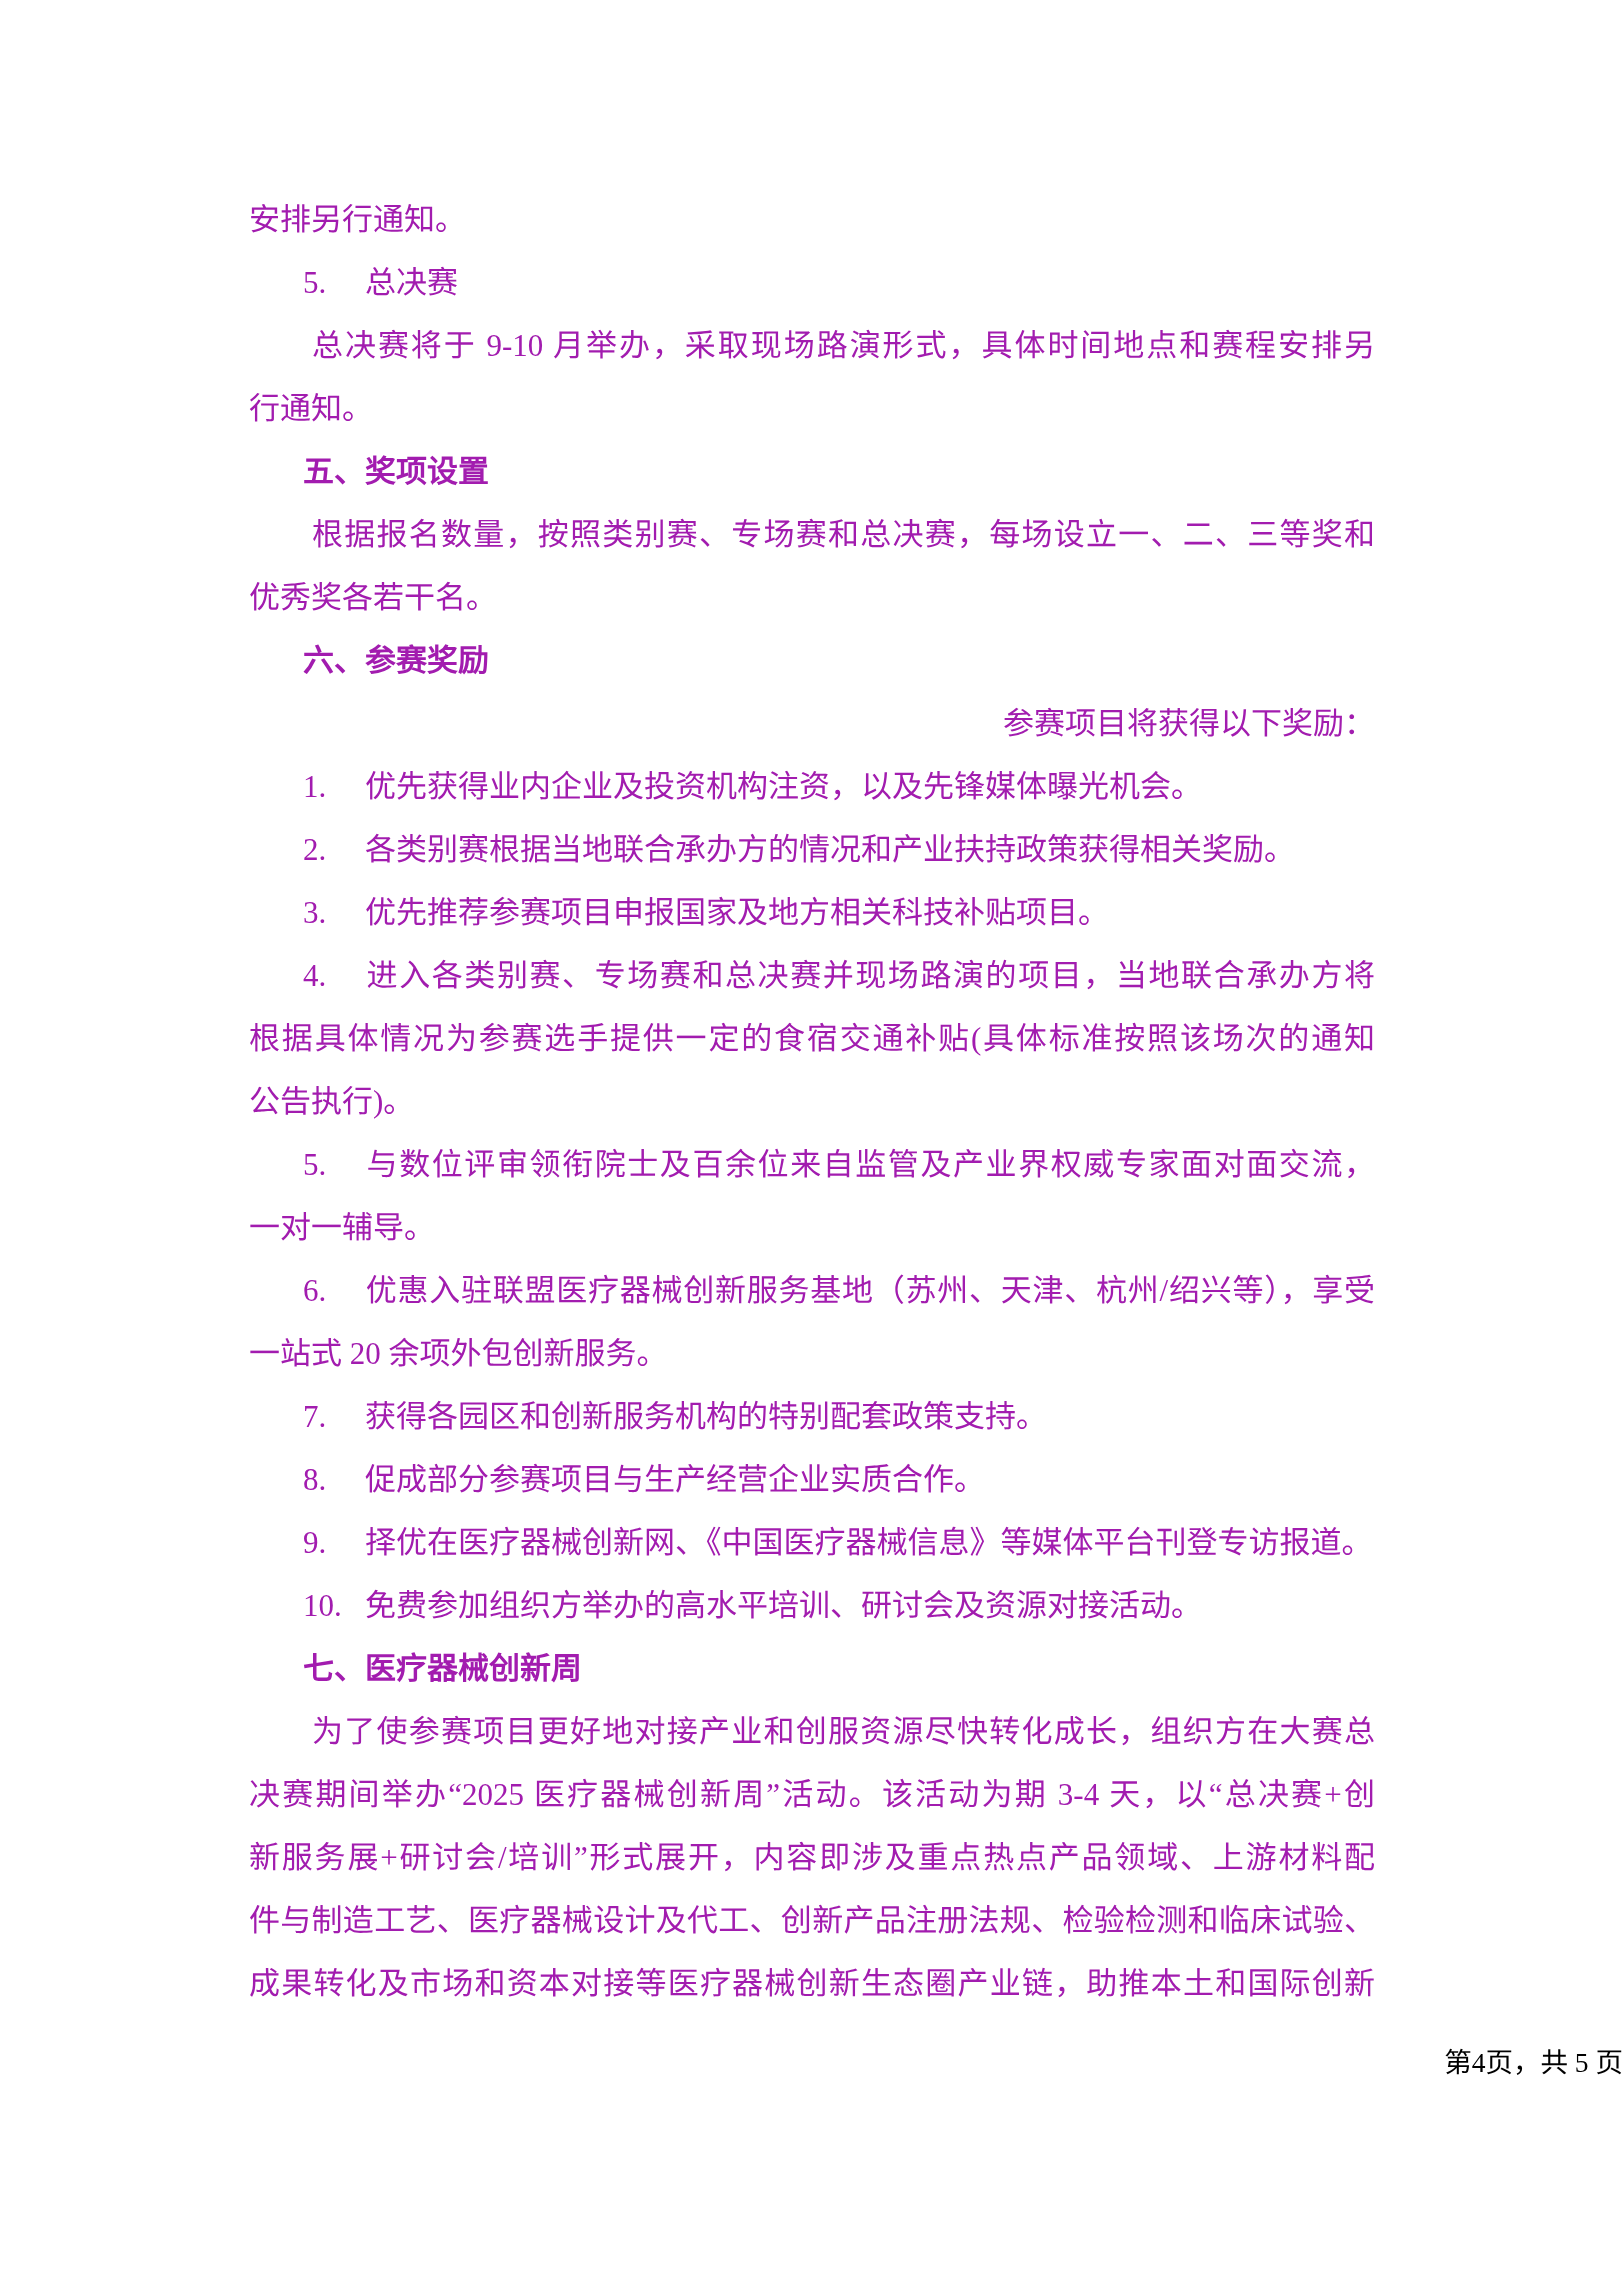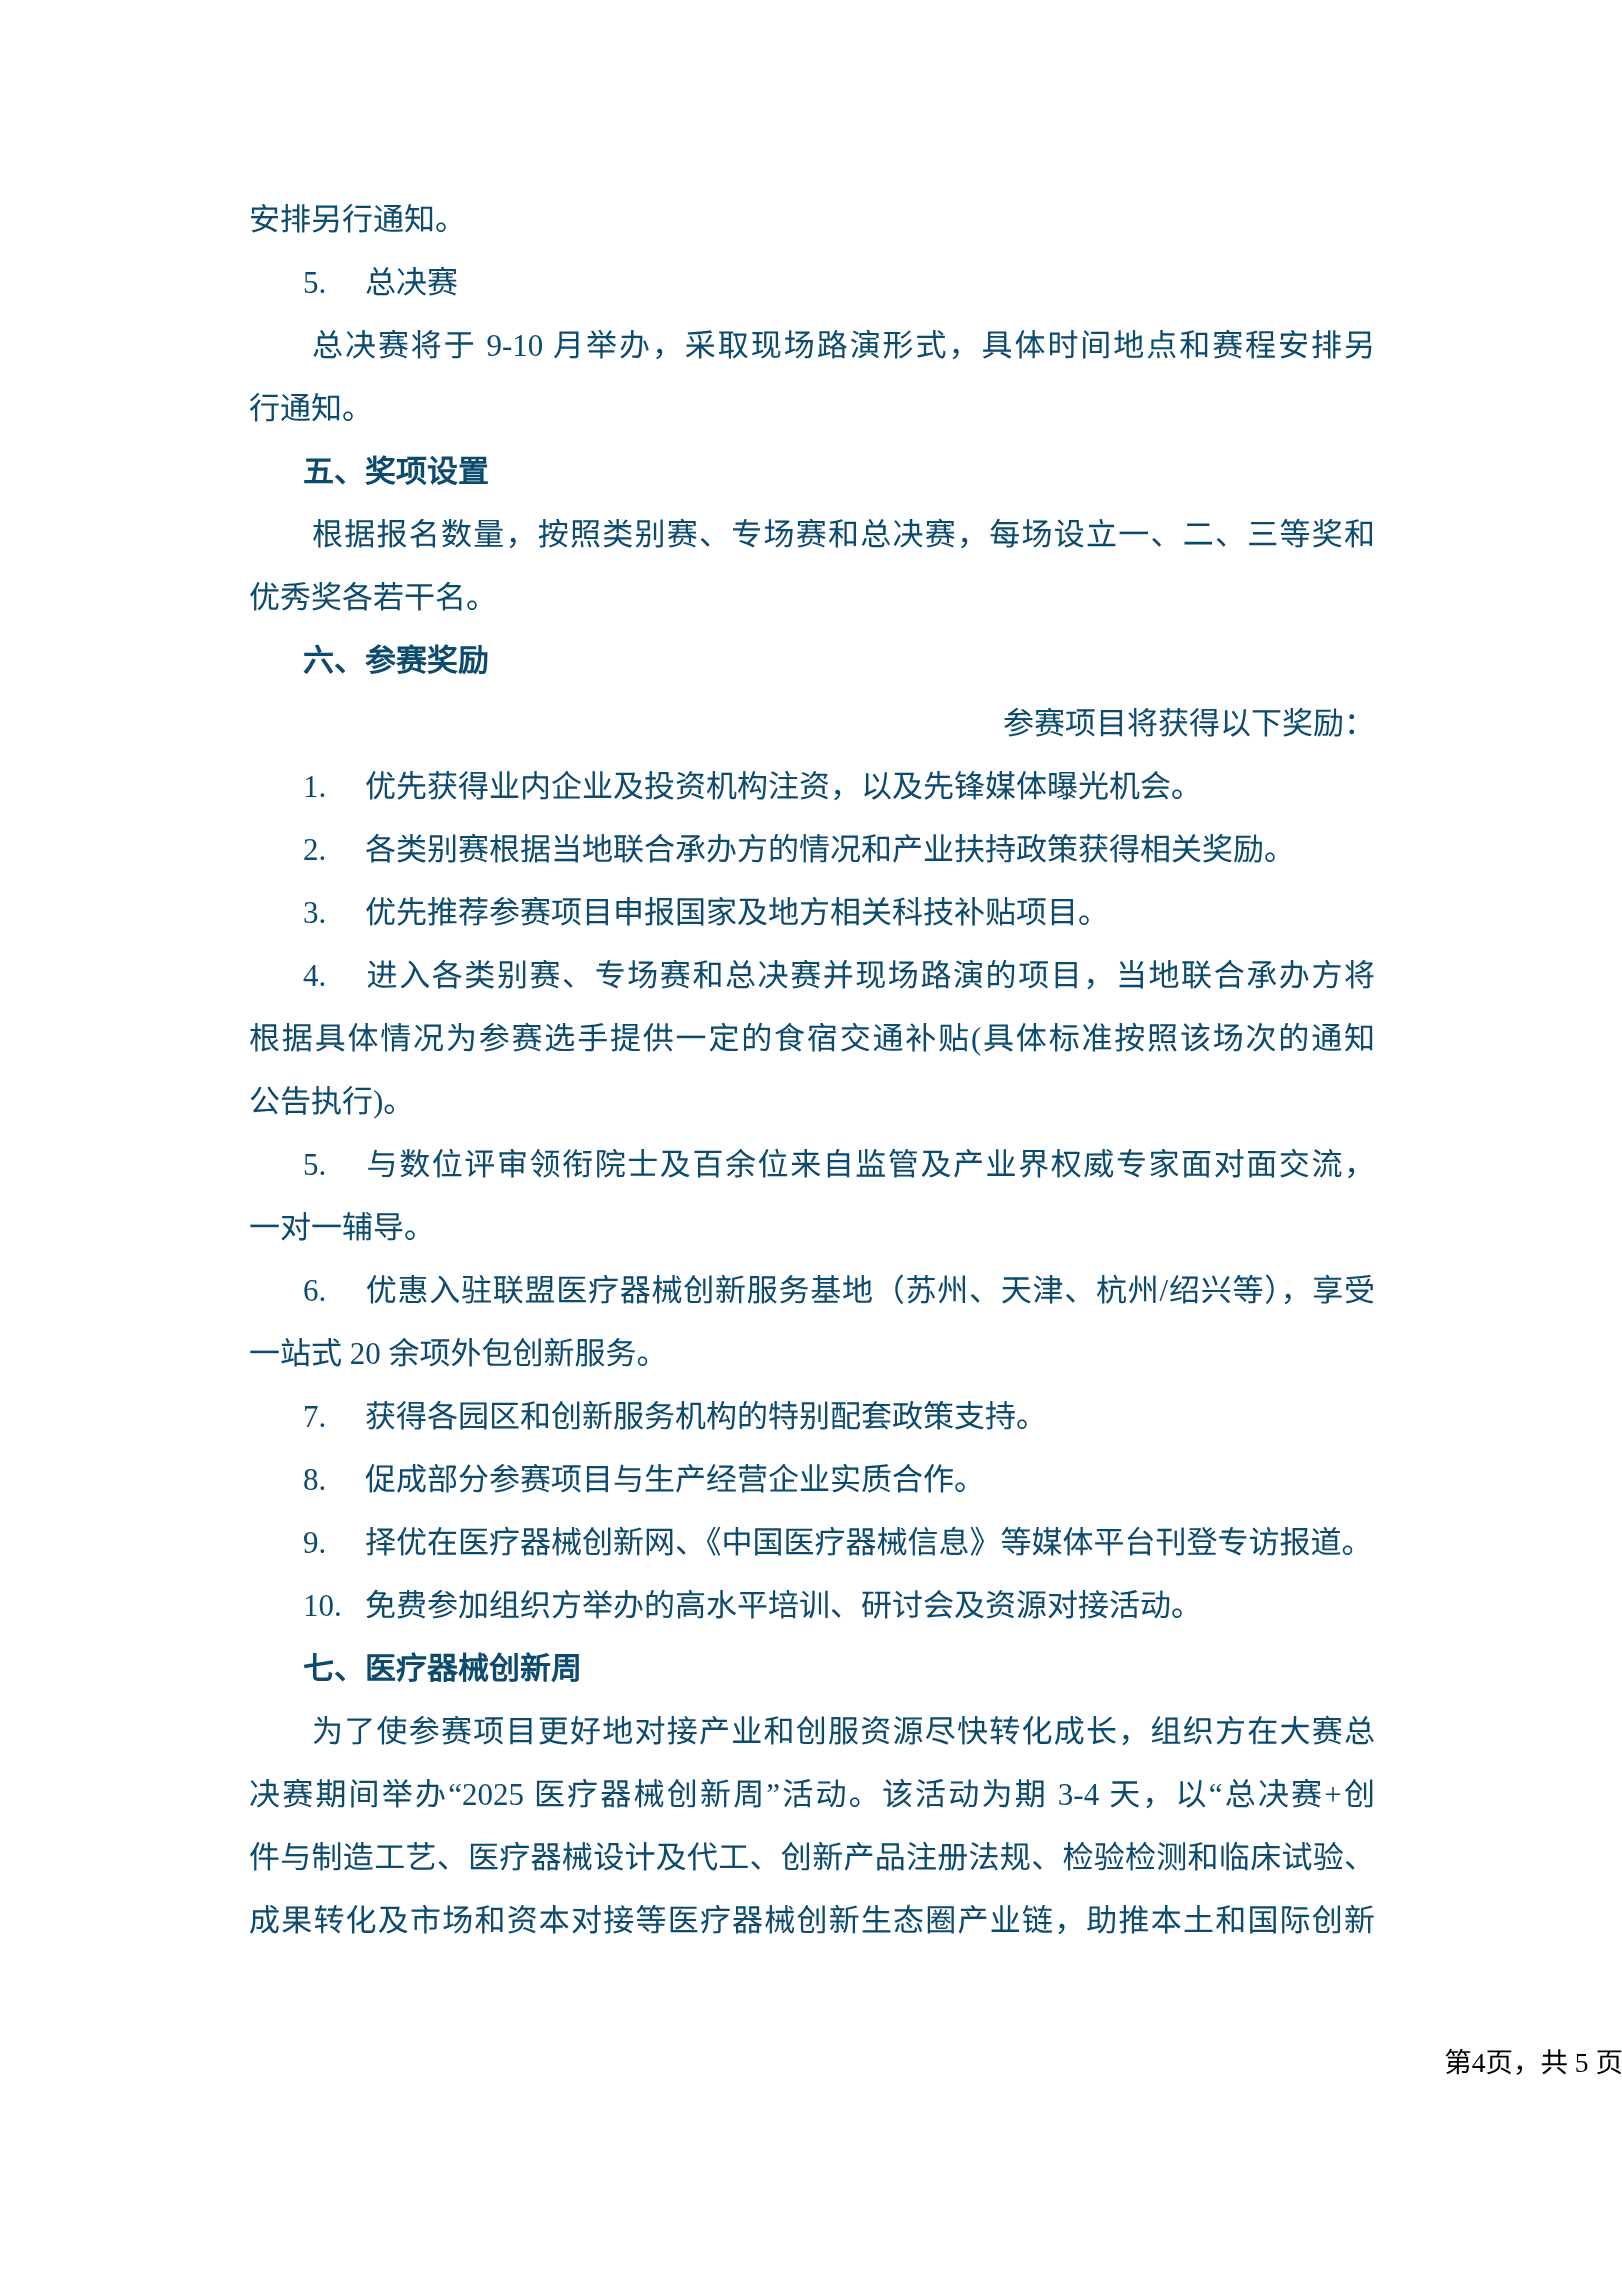--- a/index.html
+++ b/index.html
@@ -21,21 +21,21 @@
   .doc-body {
     position: absolute;
     top: 188px;
     left: 249px;
     width: 1126px;
   }
   .line {
     font-size: 31px;
     line-height: 63px;
     height: 63px;
-    color: #0c4a6e;
+    color: #a21caf;
     text-align: left;
   }
   
   .line.para { text-indent: 63px; text-align: right; }
   
   .line.list { padding-left: 54px; }
   .line.list .num {
     display: inline-block;
     width: 62px;
   }
@@ -88,18 +88,19 @@
       <div class="line cont">一对一辅导。</div>
       <div class="line list full"><span class="num">6.</span><span>优惠入驻联盟医疗器械创新服务基地（苏州、天津、杭州/绍兴等），享受</span></div>
       <div class="line cont">一站式 20 余项外包创新服务。</div>
       <div class="line list"><span class="num">7.</span><span>获得各园区和创新服务机构的特别配套政策支持。</span></div>
       <div class="line list"><span class="num">8.</span><span>促成部分参赛项目与生产经营企业实质合作。</span></div>
       <div class="line list"><span class="num">9.</span><span>择优在医疗器械创新网、《中国医疗器械信息》等媒体平台刊登专访报道。</span></div>
       <div class="line list"><span class="num">10.</span><span>免费参加组织方举办的高水平培训、研讨会及资源对接活动。</span></div>
       <div class="line heading">七、医疗器械创新周</div>
       <div class="line para full">为了使参赛项目更好地对接产业和创服资源尽快转化成长，组织方在大赛总</div>
       <div class="line cont full">决赛期间举办“2025 医疗器械创新周”活动。该活动为期 3-4 天，以“总决赛+创</div>
+      <div class="line cont full">新服务展+研讨会/培训”形式展开，内容即涉及重点热点产品领域、上游材料配</div>
       <div class="line cont full">件与制造工艺、医疗器械设计及代工、创新产品注册法规、检验检测和临床试验、</div>
       <div class="line cont full">成果转化及市场和资本对接等医疗器械创新生态圈产业链，助推本土和国际创新</div>
     </div>
   <div class="footer">第4页，共 5 页</div>
 </div>
 
 
 </body></html>

